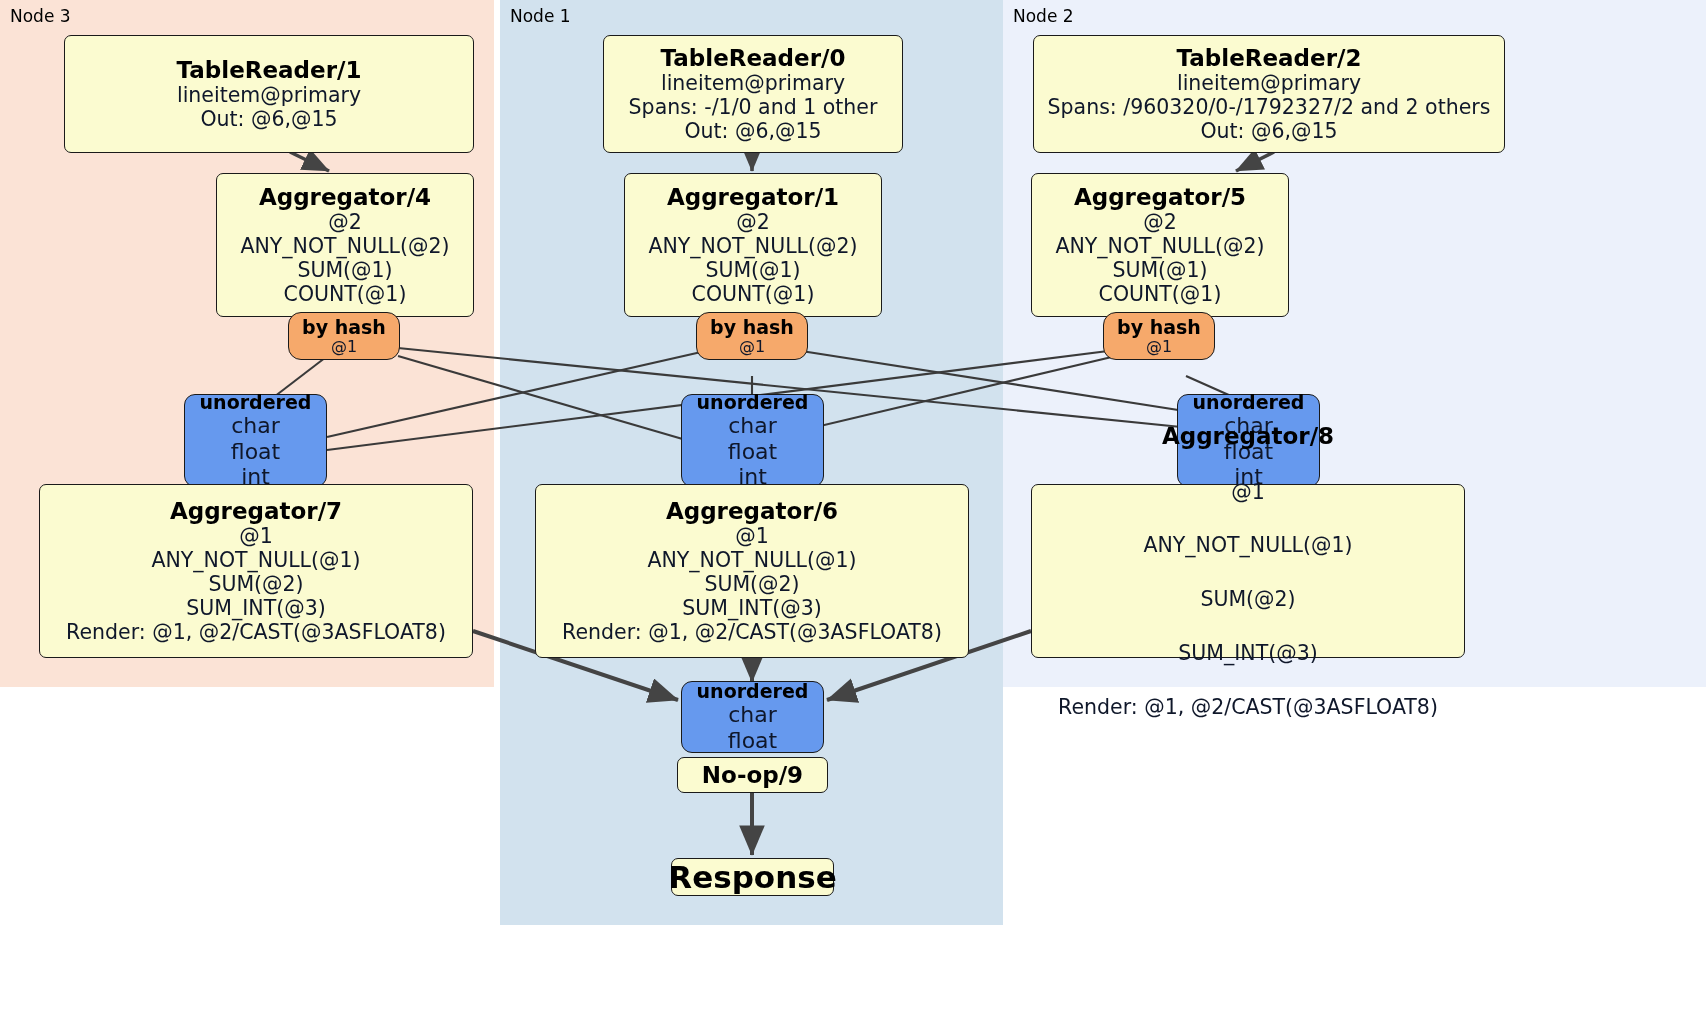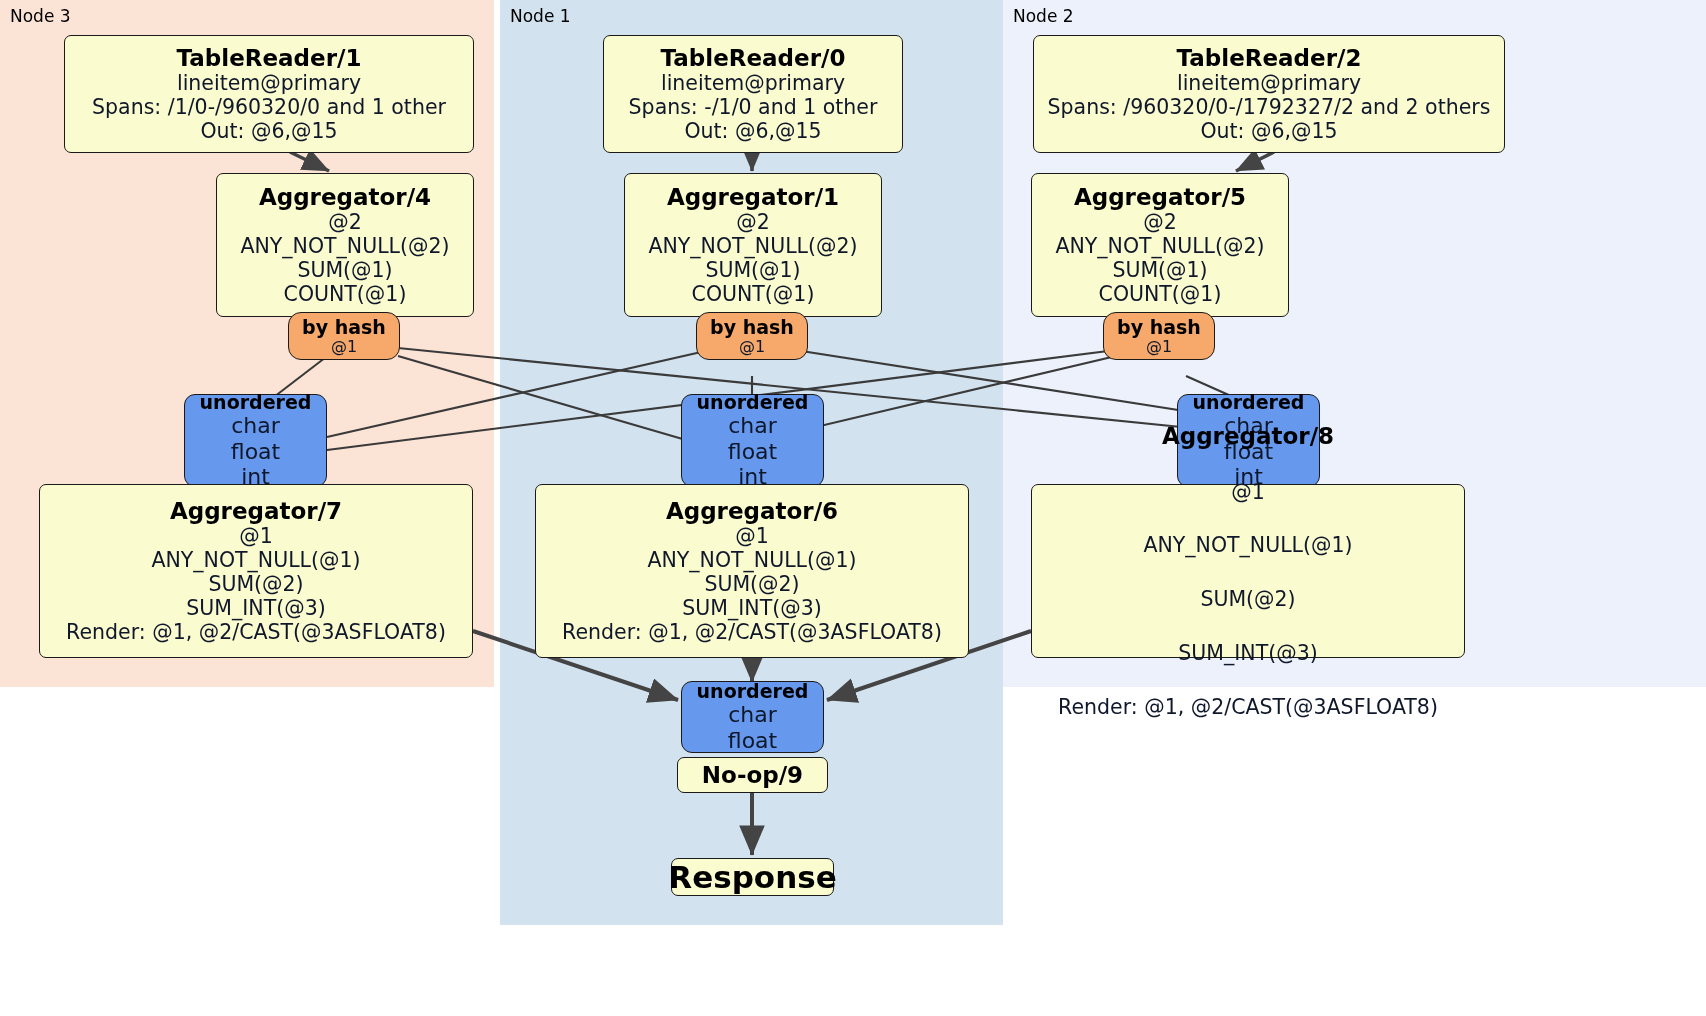--- a/index.html
+++ b/index.html
@@ -129,21 +129,20 @@
     </g>
 
     <g stroke="#444444" stroke-width="4" fill="none" marker-end="url(#arrowThick)">
       <path d="M752,791 L752,855"></path>
     </g>
   </svg>
 
   <div class="node proc" style="left:64px; top:35px; width:410px; height:118px;">
     <div class="title">TableReader/1</div>
     <div class="line">lineitem@primary</div>
-    <div class="line">Spans: /1/0-/960320/0 and 1 other</div>
     <div class="line">Out: @6,@15</div>
   </div>
 
   <div class="node proc" style="left:216px; top:173px; width:258px; height:144px;">
     <div class="title">Aggregator/4</div>
     <div class="line">@2</div>
     <div class="line">ANY_NOT_NULL(@2)</div>
     <div class="line">SUM(@1)</div>
     <div class="line">COUNT(@1)</div>
   </div>

